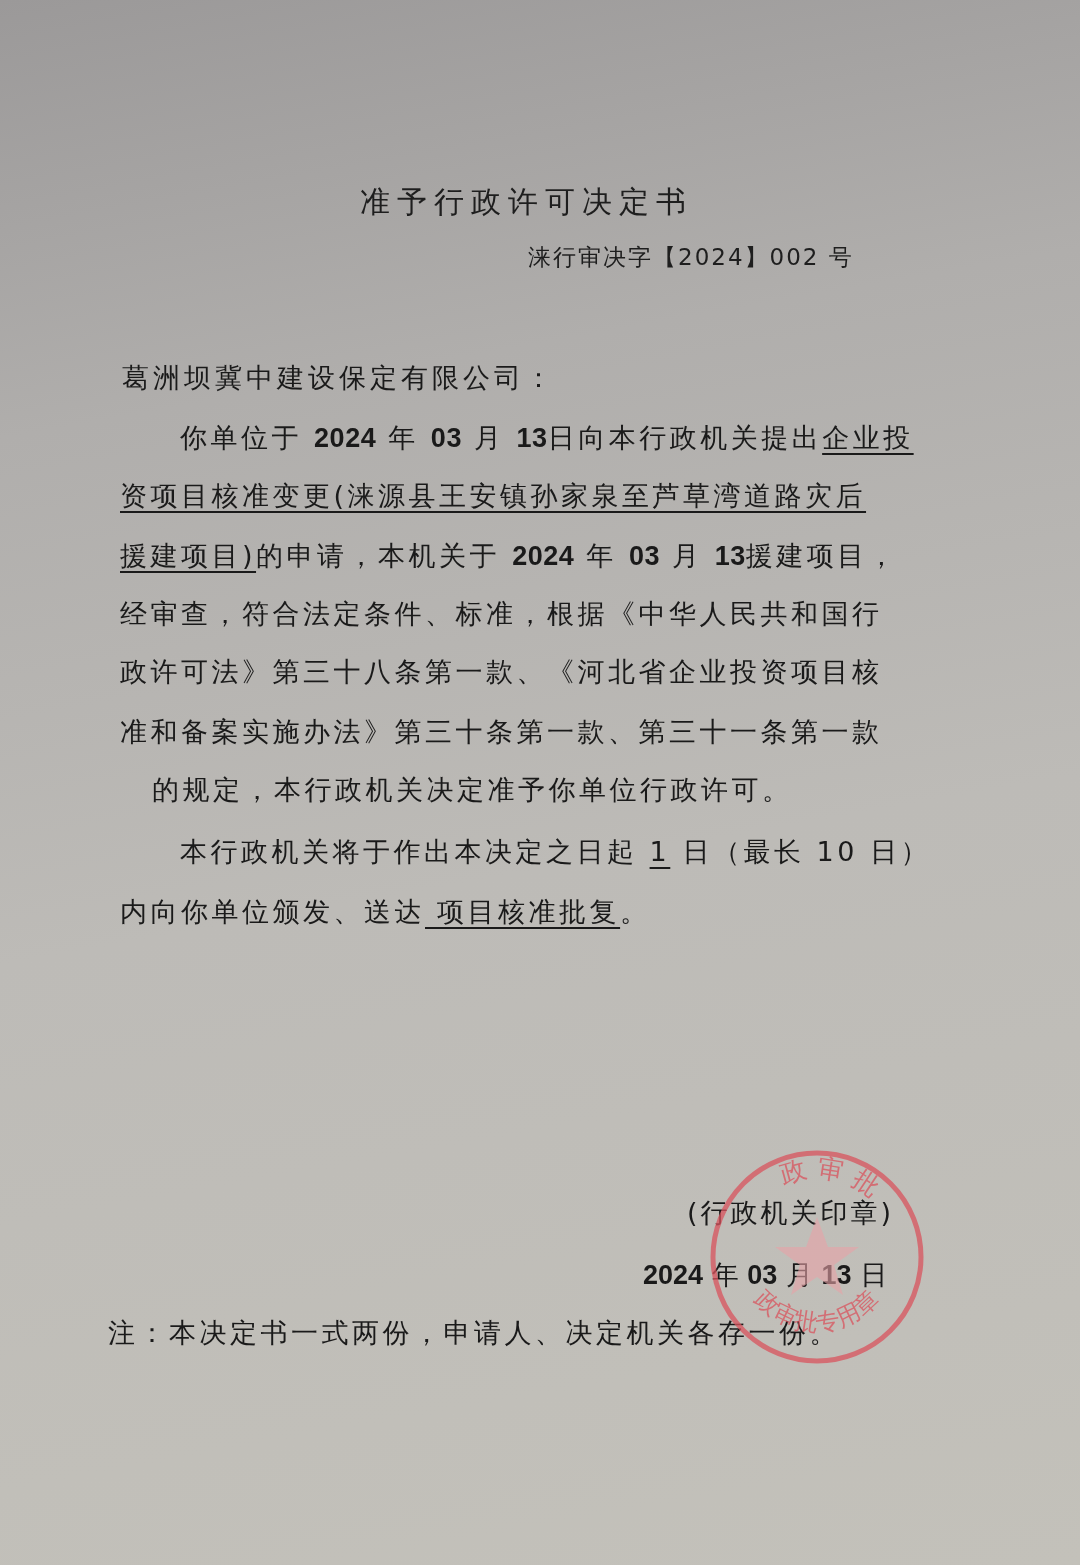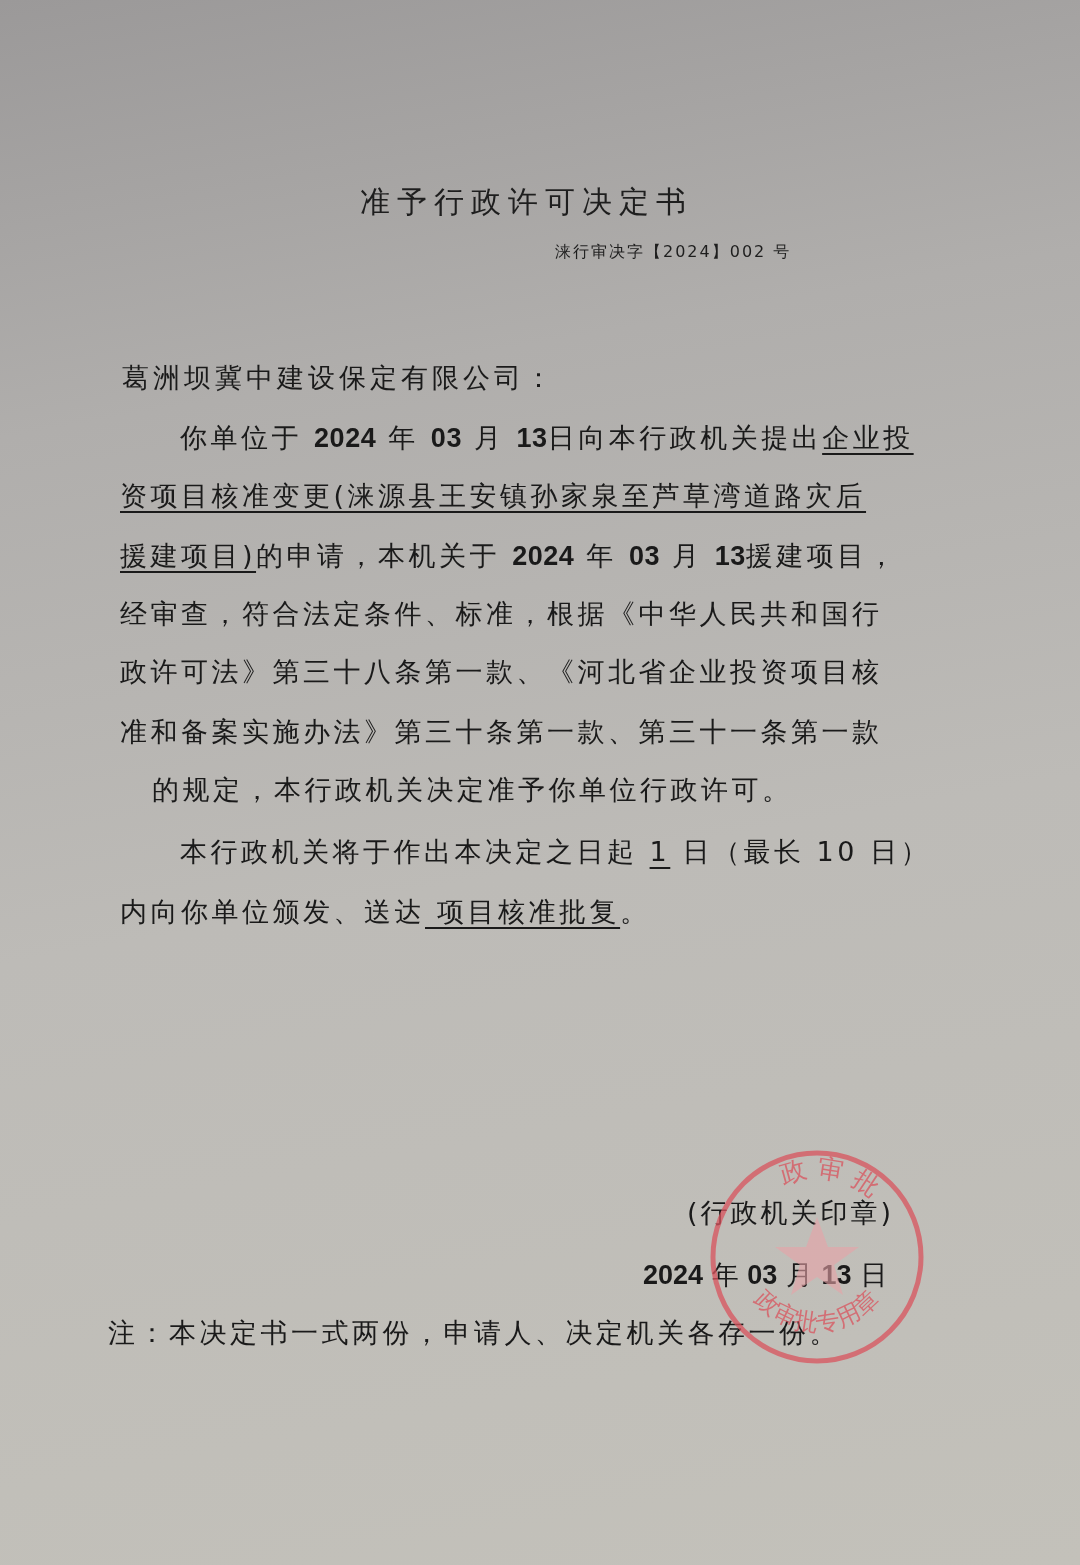--- a/index.html
+++ b/index.html
@@ -26,25 +26,24 @@
       top: 170px;
       font-size: 30px;
       letter-spacing: 7px;
       font-family: "DejaVu Sans", "Liberation Sans", sans-serif;
       color: #1e1e1e;
     }
     .docnum {
       position: absolute;
       left: 528px;
       top: 230px;
-      font-size: 16px;
+      font-size: 23px;
       letter-spacing: 2px;
       font-family: "DejaVu Sans", "Liberation Sans", sans-serif;
       color: #1e1e1e;
-      margin-left: 27px;
     }
     .addressee {
       position: absolute;
       left: 122px;
       top: 348px;
       font-size: 27px;
       letter-spacing: 4px;
       font-family: "DejaVu Sans", "Liberation Sans", sans-serif;
     }
     .line {

